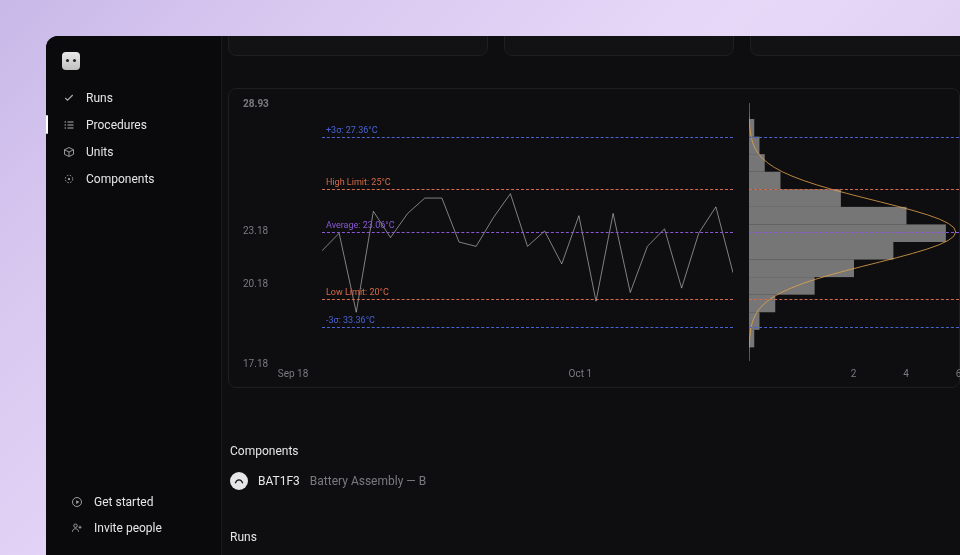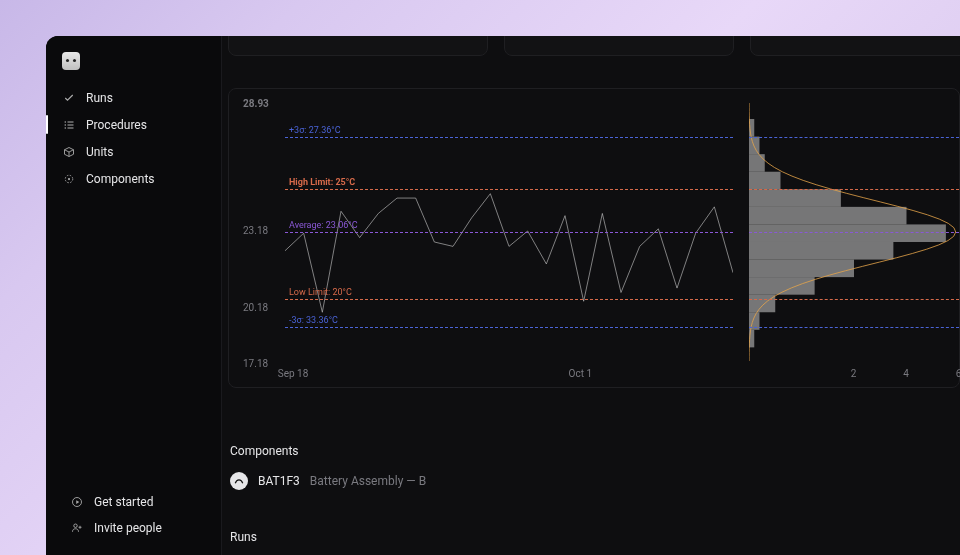--- a/index.html
+++ b/index.html
@@ -104,21 +104,21 @@
 
   .chart-frame {
     margin: 6px 0 0 6px;
     border: 1px solid #1f1f22;
     border-radius: 8px;
     height: 300px;
     position: relative;
     background: #0e0e10;
   }
   .chart-inner {
-    position: absolute; inset: 14px 0 26px 56px;
+    position: absolute; inset: 14px 0 26px 56px; margin-left: 37px;
   }
   .chart-left {
     position: absolute; left: 0; right: 226px; top: 0; bottom: 0;
   }
   .chart-right {
     position: absolute; right: 0; width: 210px; top: 0; bottom: 0;
   }
   .y-tick {
     position: absolute; left: 14px; font-size: 10px; color: #7a7a80;
     transform: translateY(-50%);
@@ -238,32 +238,32 @@
       <div class="card-stub c"></div>
     </div>
 
     <div class="control-block">
 
       <div class="chart-frame">
 
         <div id="yticks">
             <div class="y-tick" style="top: 14px; font-weight: bold;">28.93</div>
             <div class="y-tick" style="top: 141.234px;">23.18</div>
-            <div class="y-tick" style="top: 218px;">20.18</div>
+            <div class="y-tick" style="top: 194px;">20.18</div>
             <div class="y-tick" style="top: 274px;">17.18</div>
           </div>
         <div class="chart-inner">
           <div class="chart-left" id="chart-left">
             <svg class="series" id="series-svg" preserveAspectRatio="none" viewBox="0 0 100 100">
                 <polyline points="0,57.27659574468085 4.166666666666666,50.46808510638298 8.333333333333332,81.10638297872342 12.5,41.95744680851063 16.666666666666664,52.17021276595744 20.833333333333336,42.80851063829788 25,36.85106382978722 29.166666666666668,36.85106382978722 33.33333333333333,53.8723404255319 37.5,55.574468085106396 41.66666666666667,44.51063829787234 45.83333333333333,35.14893617021275 50,55.574468085106396 54.166666666666664,49.61702127659573 58.333333333333336,62.382978723404236 62.5,43.6595744680851 66.66666666666666,76.85106382978725 70.83333333333334,42.80851063829788 75,73.44680851063829 79.16666666666666,55.574468085106396 83.33333333333334,48.765957446808514 87.5,71.74468085106382 91.66666666666666,50.46808510638298 95.83333333333334,40.255319148936174 100,65.7872340425532" fill="none" stroke="#cfcfcf" stroke-width="0.6" vector-effect="non-scaling-stroke"></polyline>
               </svg>
           <div class="h-line" style="top: 13.3617%; border-top-color: rgb(74, 99, 214);"></div>
               <div class="h-label" style="top: 13.3617%; color: rgb(74, 99, 214);">+3σ: 27.36°C</div>
               <div class="h-line" style="top: 33.4468%; border-top-color: rgb(214, 106, 74);"></div>
-              <div class="h-label" style="top: 33.4468%; color: rgb(214, 106, 74); font-weight: bold;">High Limit: 25°C</div>
+              <div class="h-label" style="top: 33.4468%; color: rgb(214, 106, 74);">High Limit: 25°C</div>
               <div class="h-line" style="top: 49.9574%; border-top-color: rgb(138, 88, 214);"></div>
               <div class="h-label" style="top: 49.9574%; color: rgb(138, 88, 214);">Average: 23.06°C</div>
               <div class="h-line" style="top: 76%; border-top-color: rgb(214, 106, 74);"></div>
               <div class="h-label" style="top: 76%; color: rgb(214, 106, 74);">Low Limit: 20°C</div>
               <div class="h-line" style="top: 86.6383%; border-top-color: rgb(74, 99, 214);"></div>
               <div class="h-label" style="top: 86.6383%; color: rgb(74, 99, 214);">-3σ: 33.36°C</div>
             </div>
           <div class="chart-right" id="chart-right">
             <svg class="series" id="hist-svg" preserveAspectRatio="none" viewBox="0 0 100 100">
                 <rect x="0" y="6.212765957446809" width="2.5" height="6.808510638297848" fill="#9a9a9a" opacity="0.75"></rect>

